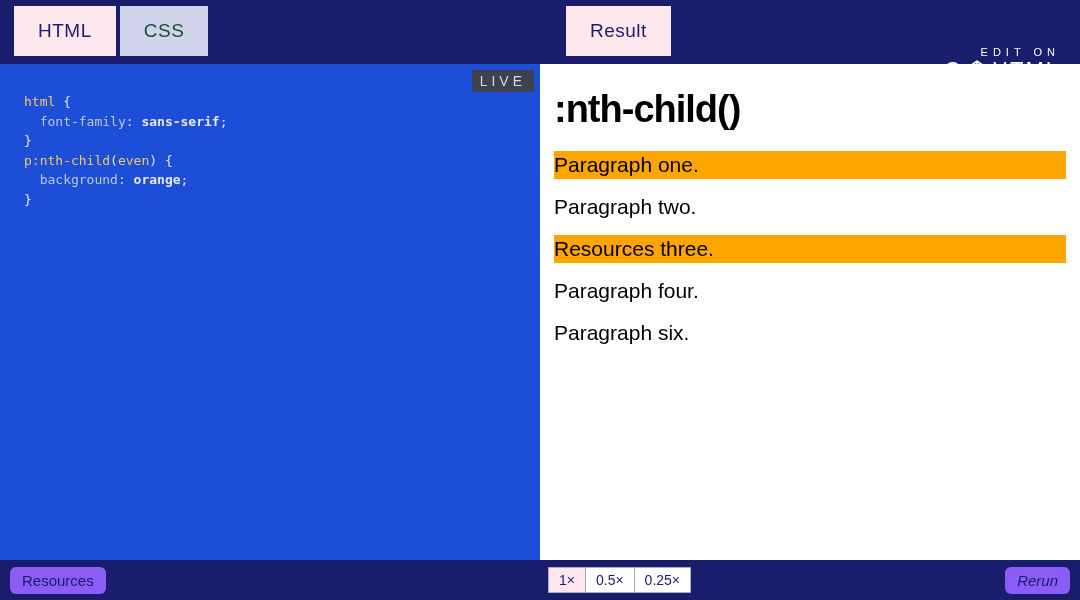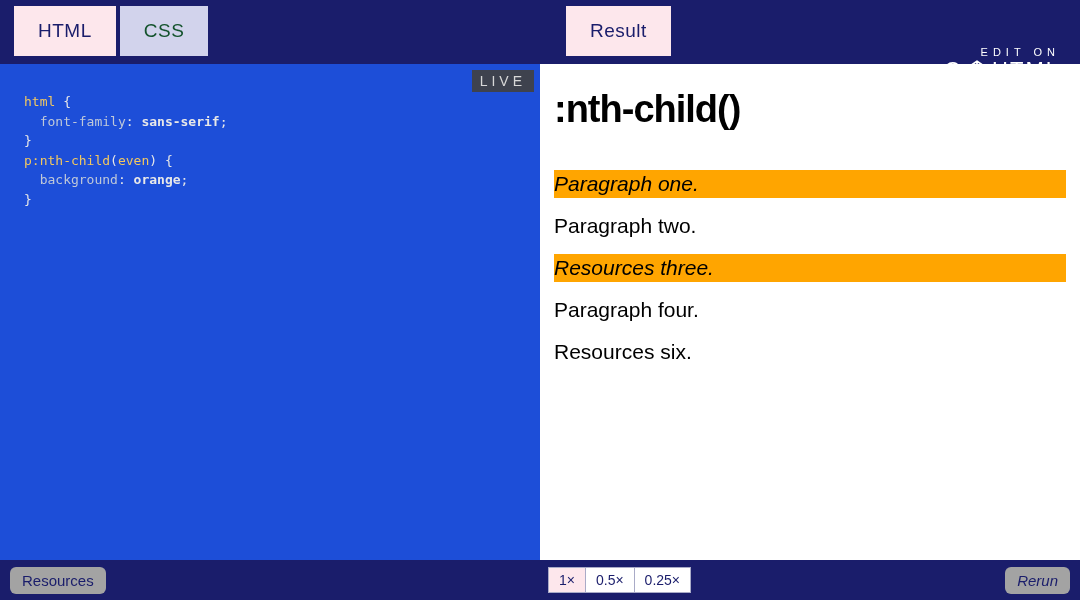--- a/index.html
+++ b/index.html
@@ -24,27 +24,27 @@
   .main { flex: 1; display: flex; min-height: 0; }
   .pane-left { width: 540px; background: #1d4ed8; position: relative; color: #ddd; }
   .live-badge { position: absolute; top: 6px; right: 6px; background: #3e424e; color: #d8d8d8; font-size: 14px; letter-spacing: 4px; padding: 3px 8px; font-weight:400;}
   .code { font-family: "Consolas","Menlo",monospace; font-size: 13px; line-height: 1.5; padding: 28px 24px; white-space: pre; }
   .tok-sel { color: #f2c860; }
   .tok-punc { color: #e8e8e8; }
   .tok-prop { color: #bfc8d8; }
   .tok-val  { color: #e8e8e8; font-weight:600;}
 
   .pane-right { flex:1; background: #fff; padding: 24px 14px; font-family: Arial, Helvetica, sans-serif; overflow:hidden;}
-  .pane-right h1 { font-size: 38px; font-weight: 700; margin-bottom: 39px; letter-spacing:-1px;}
+  .pane-right h1 { font-size: 38px; font-weight: 700; margin-bottom: 20px; letter-spacing:-1px;}
   .pane-right p { font-size: 21px; margin: 14px 0; padding: 2px 0; }
-  .pane-right p.hl { background: orange; font-style: italic; }
+  .pane-right p.hl { background: orange; }
 
   .footer { height: 40px; background: #1a1d6b; display: flex; align-items: center; padding: 0 10px; position:relative;}
   .btn-small {
-    background: #a3a3a3; color: #1a1d6b; border: none; border-radius: 6px;
+    background: #8b5cf6; color: #1a1d6b; border: none; border-radius: 6px;
     font-size: 15px; padding: 5px 12px; cursor: pointer; font-family: inherit;
   }
   .zoom-group { position:absolute; left:548px; display:flex; }
   .zoom-btn { background:#fff; color:#1a1d6b; border:1px solid #a9abc7; font-size:14px; padding:4px 10px; cursor:pointer; font-family:inherit;}
   .zoom-btn.active { background:#fde7ec; }
   .zoom-btn + .zoom-btn { border-left:none; }
   .rerun { position:absolute; right:10px;font-style:italic; }
 </style>
 </head>
 <body>
@@ -78,21 +78,21 @@
 <span class="tok-sel">p:nth-child</span><span class="tok-punc">(</span><span class="tok-sel">even</span><span class="tok-punc">)</span><span class="tok-punc"> {</span>
 <span>  </span><span class="tok-prop">background</span><span class="tok-punc">: </span><span class="tok-val">orange</span><span class="tok-punc">;</span>
 <span class="tok-punc">}</span></div>
   </div>
   <div class="pane-right">
     <h1>:nth-child()</h1>
     <p class="hl">Paragraph one.</p>
     <p>Paragraph two.</p>
     <p class="hl">Resources three.</p>
     <p>Paragraph four.</p>
-    <p>Resources six.</p>
+    <p>Paragraph six.</p>
   </div>
 </div>
 
 <div class="footer">
   <button class="btn-small">Resources</button>
   <div class="zoom-group">
     <button class="zoom-btn active">1×</button>
     <button class="zoom-btn">0.5×</button>
     <button class="zoom-btn">0.25×</button>
   </div>

